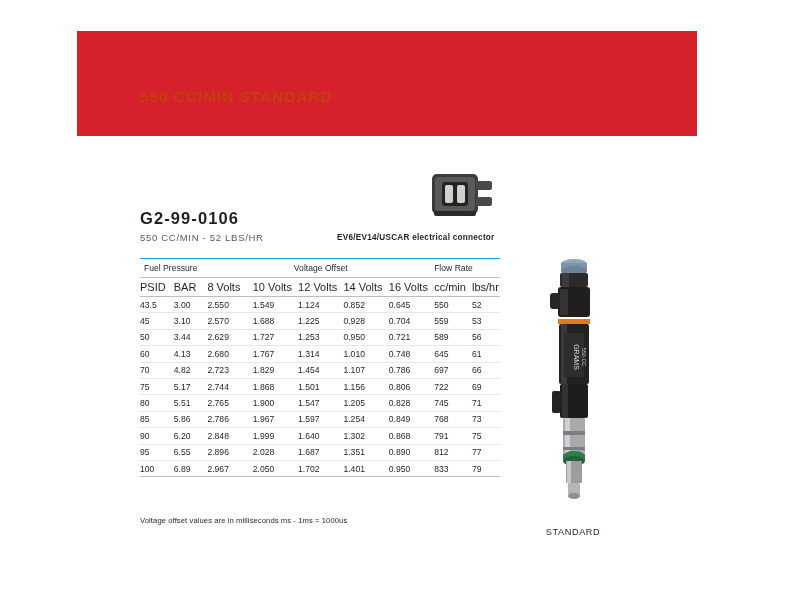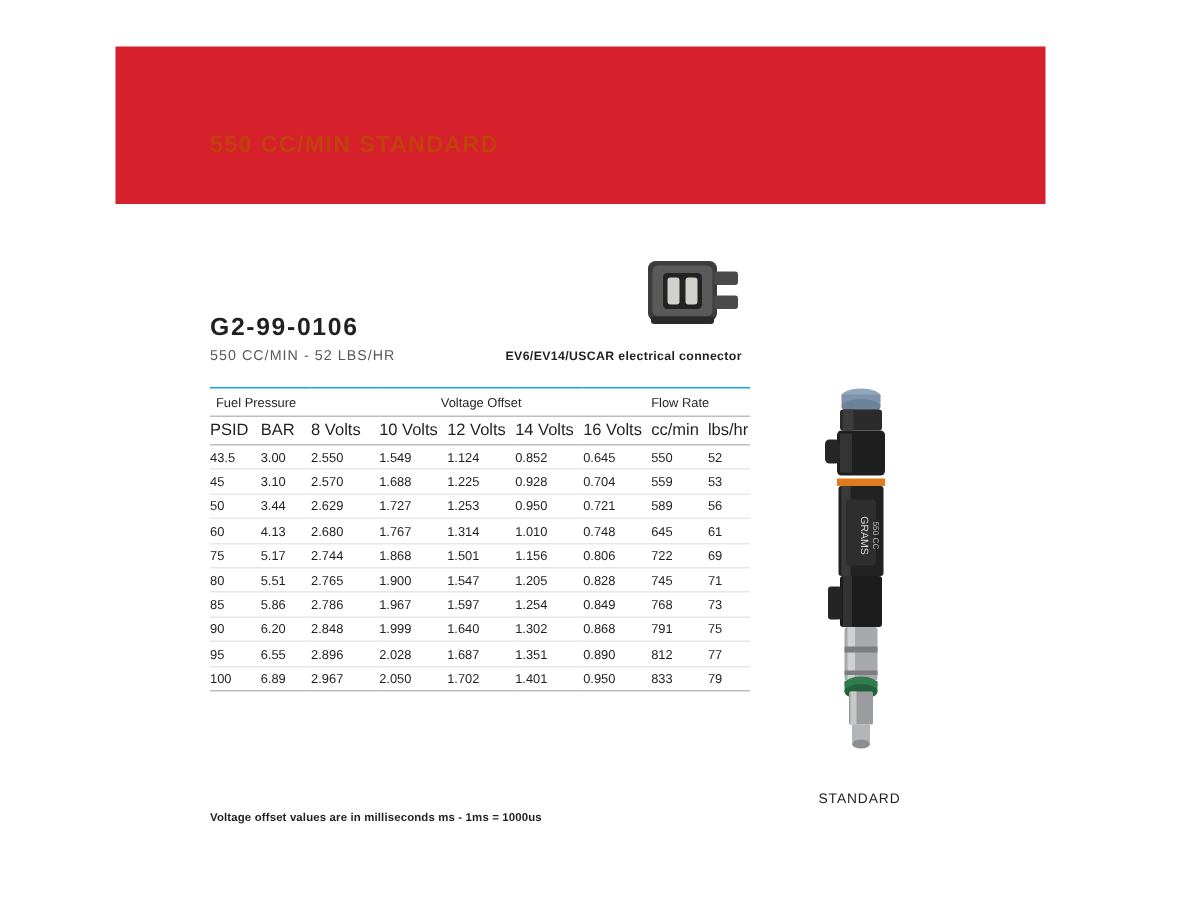--- a/index.html
+++ b/index.html
@@ -115,23 +115,23 @@
   .c-v8   { width: 46px; }
   .c-v10  { width: 46px; }
   .c-v12  { width: 46px; }
   .c-v14  { width: 46px; }
   .c-v16  { width: 46px; }
   .c-cc   { width: 38px; }
   .c-lbs  { width: 28px; }
 
   .footnote {
     position: absolute;
-    left: 140px; top: 540px;
+    left: 140px; top: 516px;
     font-size: 7.6px;
-    font-weight: bold;
+    font-weight: normal;
     letter-spacing: 0.1px;
     color: #231f20;
   }
 
   
   .injector-area {
     position: absolute;
     left: 513px; top: 255px;
     width: 120px; height: 290px;
   }
@@ -233,20 +233,31 @@
           <td class="c-bar">4.13</td>
           <td class="c-v8">2.680</td>
           <td class="c-v10">1.767</td>
           <td class="c-v12">1.314</td>
           <td class="c-v14">1.010</td>
           <td class="c-v16">0.748</td>
           <td class="c-cc">645</td>
           <td class="c-lbs">61</td>
         </tr>
         <tr>
+          <td class="c-psid">70</td>
+          <td class="c-bar">4.82</td>
+          <td class="c-v8">2.723</td>
+          <td class="c-v10">1.829</td>
+          <td class="c-v12">1.454</td>
+          <td class="c-v14">1.107</td>
+          <td class="c-v16">0.786</td>
+          <td class="c-cc">697</td>
+          <td class="c-lbs">66</td>
+        </tr>
+        <tr>
           <td class="c-psid">75</td>
           <td class="c-bar">5.17</td>
           <td class="c-v8">2.744</td>
           <td class="c-v10">1.868</td>
           <td class="c-v12">1.501</td>
           <td class="c-v14">1.156</td>
           <td class="c-v16">0.806</td>
           <td class="c-cc">722</td>
           <td class="c-lbs">69</td>
         </tr>

